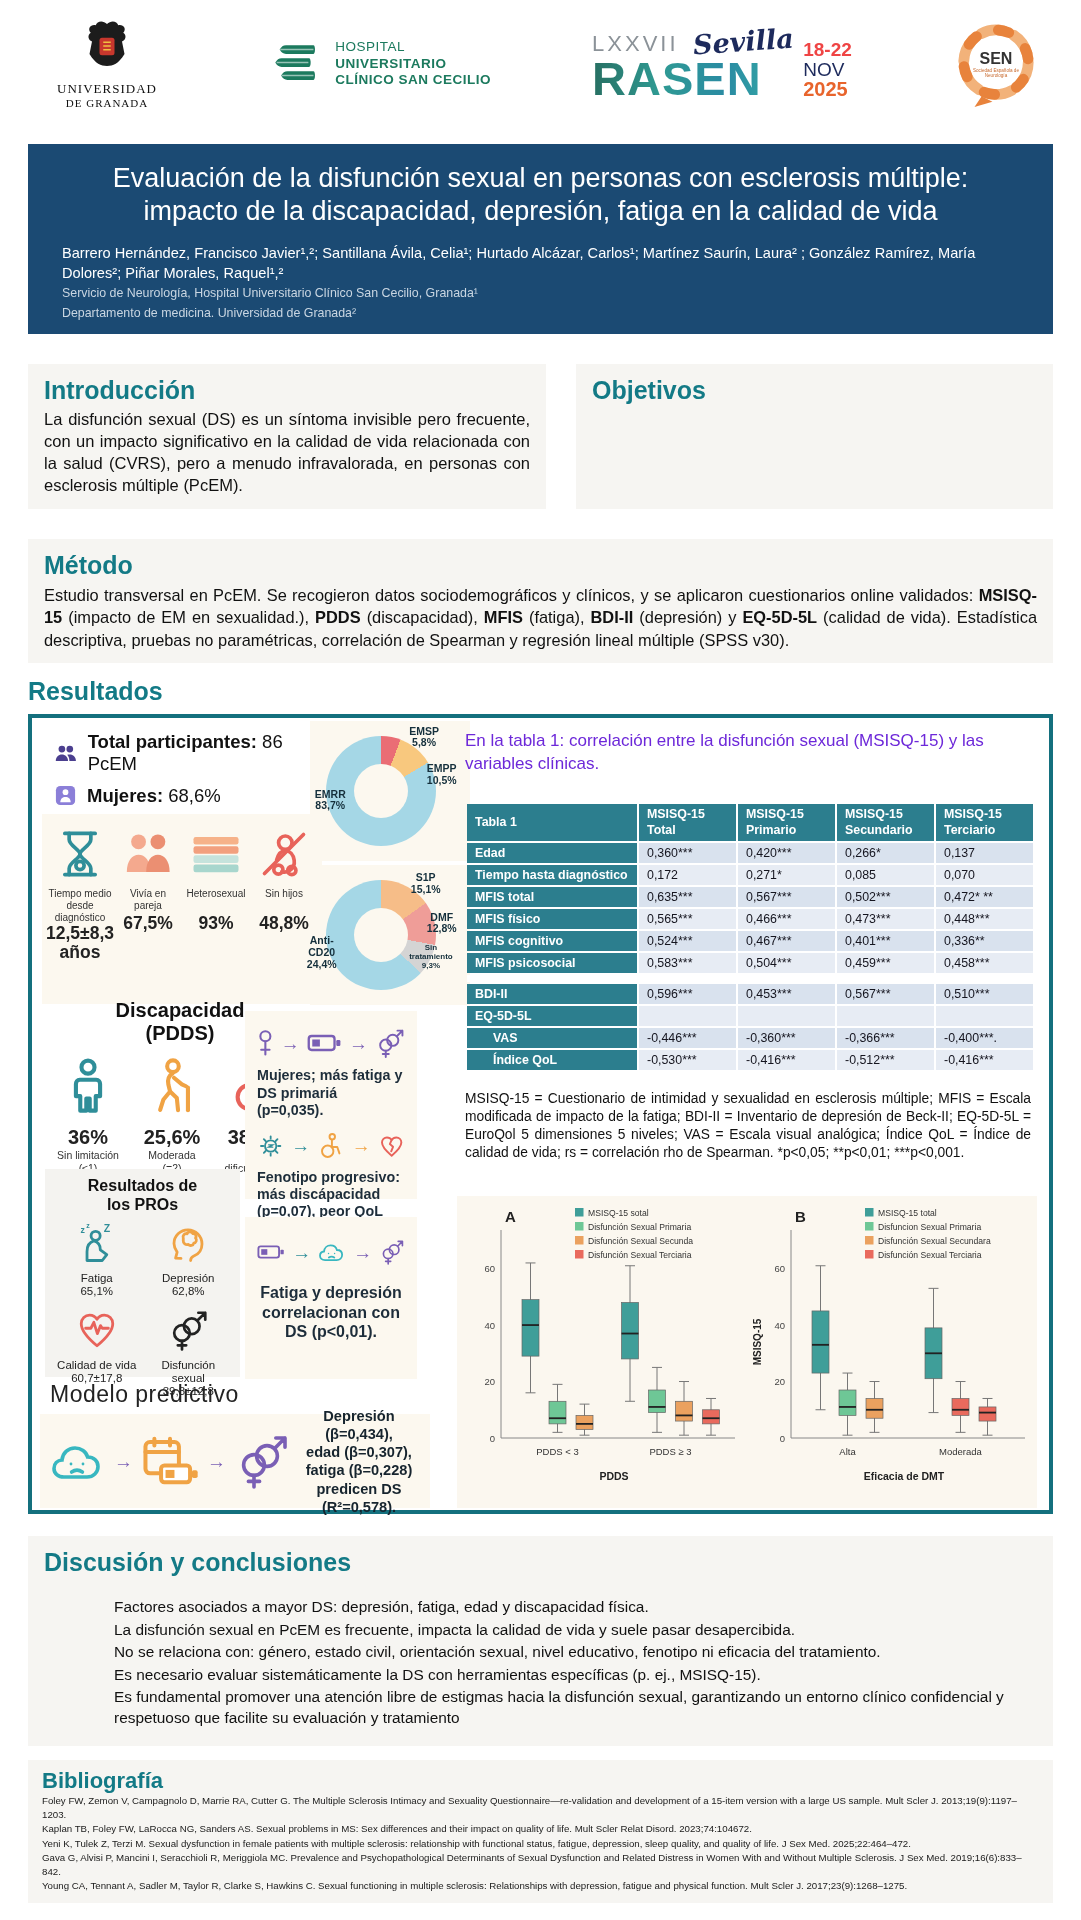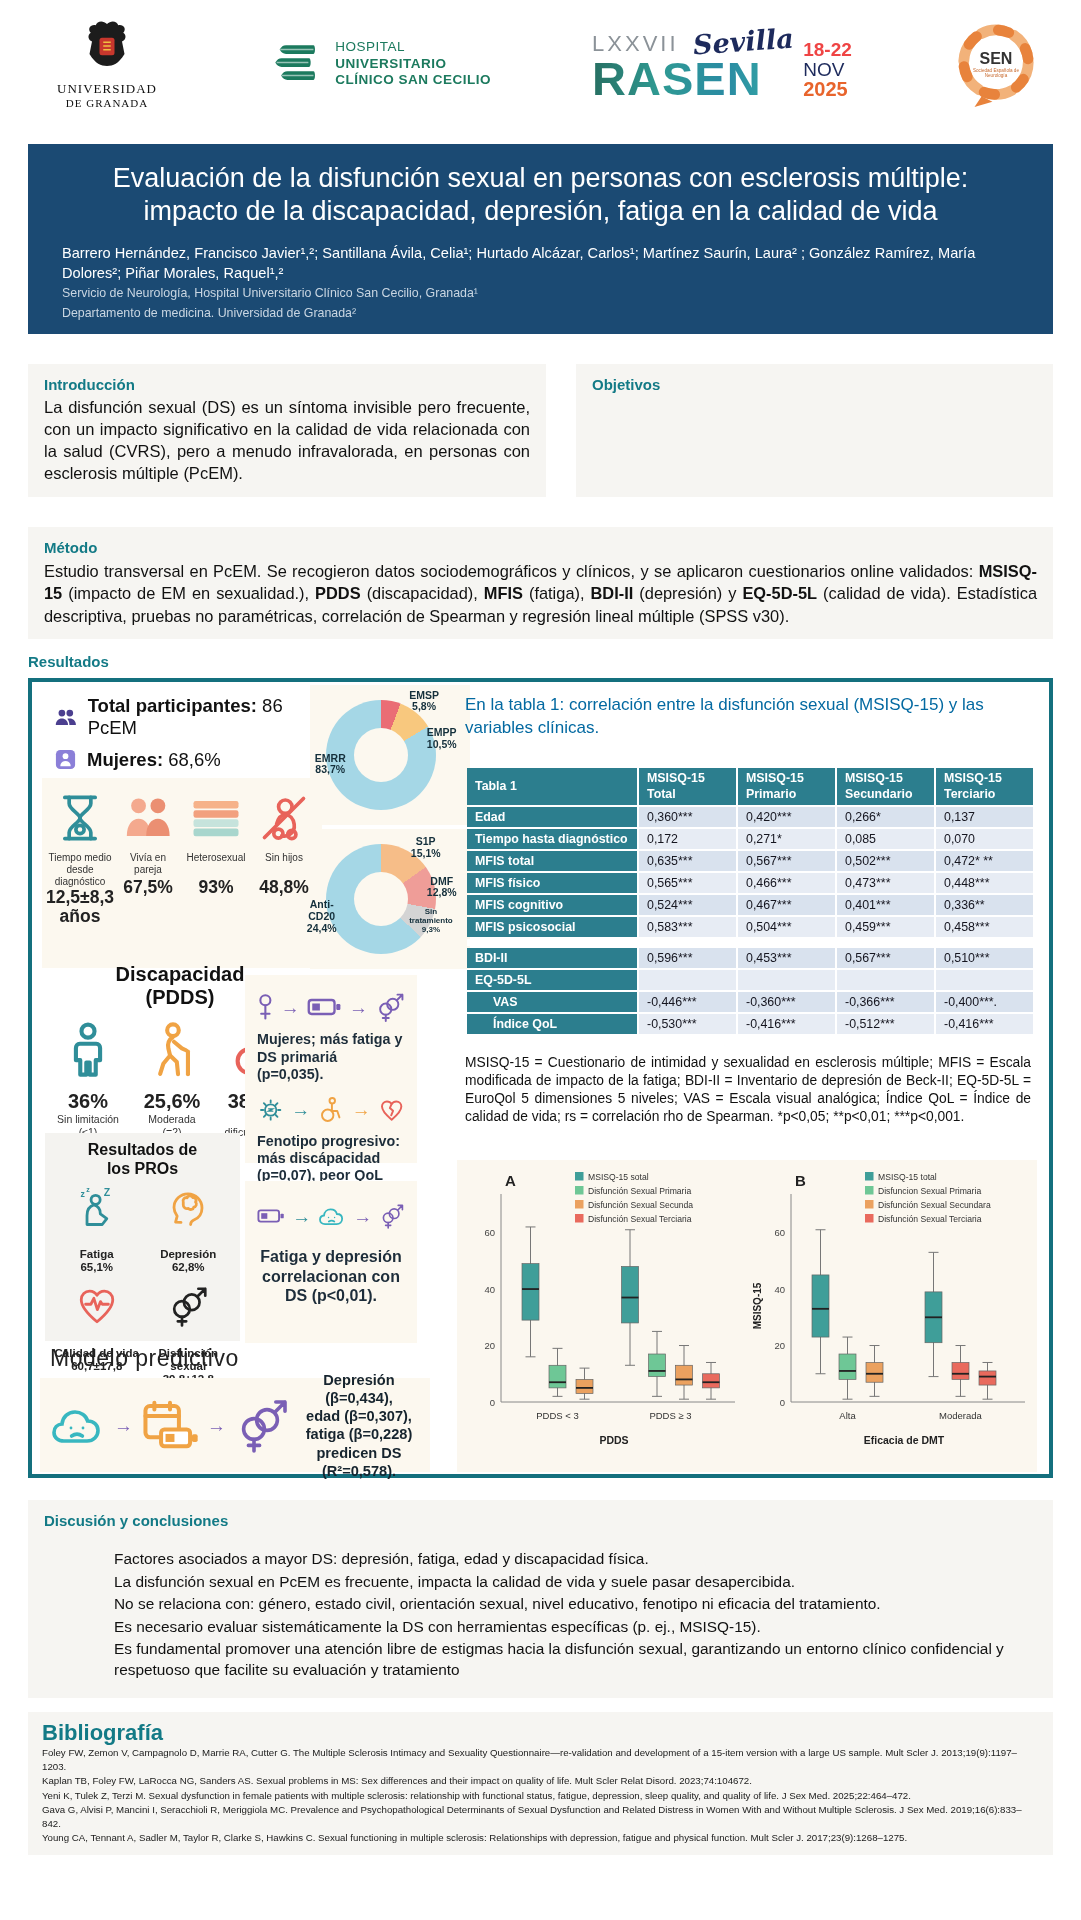--- a/index.html
+++ b/index.html
@@ -32,21 +32,21 @@
   .sen-sub { font-size:4.6px; color:#c86a2e; width:48px; line-height:1.2; }
 
   
   .banner { margin:22px 28px 0; background:#1b4a73; color:#fff; padding:18px 34px 12px; }
   .banner h1 { font-weight:400; font-size:27px; line-height:1.22; text-align:center; }
   .banner .authors { margin-top:16px; font-size:14.6px; line-height:1.35; }
   .banner .affil { font-size:12.4px; color:#c9d6e2; line-height:1.42; margin-top:2px; }
 
   
   .panel { background:#f6f5f2; padding:12px 16px; }
-  h2.sec { color:#137a86; font-size:15px; font-weight:bold; }
+  h2.sec { color:#137a86; font-size:25px; font-weight:bold; }
   .two-col { margin:30px 28px 0; display:flex; gap:30px; }
   .intro-box { width:518px; }
   .intro-box p { margin-top:4px; font-size:16.5px; line-height:1.32; text-align:justify; color:#111; }
   .obj-box { flex:1; }
   .obj-box ul { margin:22px 0 0 8px; padding-left:18px; font-size:16.3px; line-height:1.32; color:#111; }
   .obj-box li { margin-bottom:3px; text-align:justify; padding-left:6px; }
   .metodo { margin:30px 28px 0; }
   .metodo p { margin-top:4px; font-size:16.4px; line-height:1.38; text-align:justify; color:#111; }
   h2.res-h { margin:14px 28px 0; }
 
@@ -71,33 +71,33 @@
 
   .pdds-h { font-size:20px; font-weight:bold; color:#111; text-align:center; line-height:1.15; }
   .pdds-row { display:flex; justify-content:flex-start; padding:0 6px; }
   .pdds-item { text-align:center; width:84px; }
   .pdds-item .v { font-size:20px; font-weight:bold; color:#222; margin-top:4px; }
   .pdds-item .l { font-size:10.5px; color:#333; line-height:1.2; }
 
   .pros { background:#f4f3f0; padding:8px 6px; text-align:center; }
   .pros h3 { font-size:16px; color:#111; line-height:1.15; margin-bottom:8px; }
   .pros-grid { display:grid; grid-template-columns:1fr 1fr; row-gap:10px; }
-  .pros-item .pl { font-size:11.5px; font-weight:bold; color:#222; line-height:1.15; margin-top:16px; }
+  .pros-item .pl { font-size:11.5px; font-weight:normal; color:#222; line-height:1.15; margin-top:4px; }
 
   .finding { background:#fcf8ef; padding:10px 12px; }
   .icoline { display:flex; align-items:center; gap:7px; margin:4px 0 6px; }
   .arr { font-size:19px; font-weight:bold; line-height:1; }
   .ftext { font-size:14.3px; font-weight:bold; color:#1d2d3a; line-height:1.2; }
   .ftext.center { text-align:center; font-size:16px; margin-top:10px; }
 
   .modelo-h { font-size:23px; color:#222; font-weight:400; letter-spacing:.5px; }
   .modelo-box { background:#fcf8ef; display:flex; align-items:center; gap:8px; padding:8px 10px; }
   .modelo-box .mtext { font-size:14.6px; font-weight:bold; color:#16242e; text-align:center; line-height:1.25; flex:1; }
 
-  .tabintro { font-size:17px; color:#0369a1; line-height:1.3; }
+  .tabintro { font-size:17px; color:#6d28d9; line-height:1.3; }
   table.t1 { border-collapse:separate; border-spacing:2px; width:566px; table-layout:fixed; }
   table.t1 th, table.t1 td { font-size:12.4px; padding:3px 8px; text-align:left; vertical-align:middle; }
   table.t1 thead th { background:#2c7e8e; color:#fff; font-weight:bold; white-space:pre-line; line-height:1.25; }
   table.t1 tbody th { background:#2c7e8e; color:#fff; font-weight:bold; }
   table.t1 tbody th.ind { padding-left:26px; }
   table.t1 td { color:#15151f; }
   tr.dark td { background:#d9e2ee; }
   tr.lite td { background:#e7ecf4; }
   tr.gaprow td { background:#fff; padding:0; height:7px; }
   .c-purple { color:#7a5fb5; } .c-teal { color:#2f8e99; } .c-orange { color:#f0a344; }

